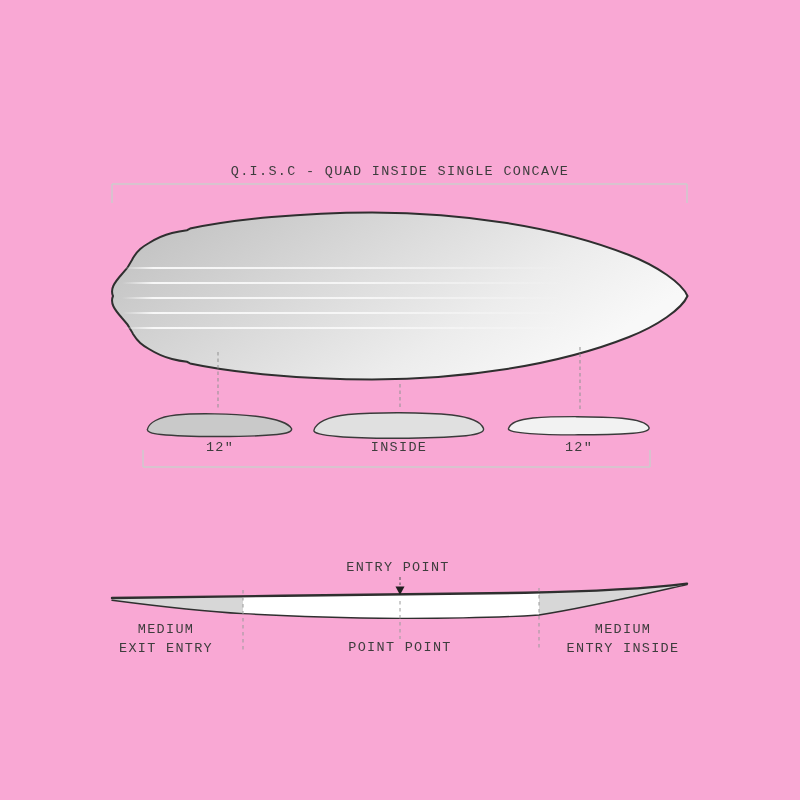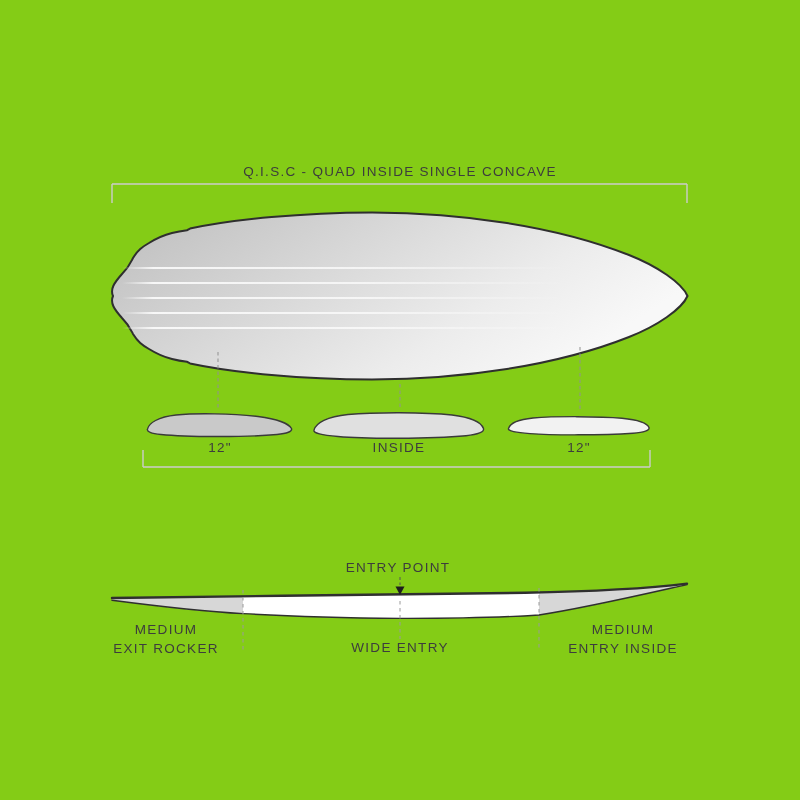--- a/index.html
+++ b/index.html
@@ -1,18 +1,18 @@
 <!DOCTYPE html>
 <html><head>
 <meta charset="utf-8">
 <style>
   html,body{margin:0;padding:0;background:#ffffff;}
   .stage{
-    position:relative;width:800px;height:800px;background:#84cc16;
-    font-family:Liberation Sans, sans-serif;overflow:hidden;
+    position:relative;width:800px;height:800px;background:#f9a8d4;
+    font-family:Liberation Mono, monospace;overflow:hidden;
   }
   .stage svg{position:absolute;left:0;top:0;}
   .lbl{
     position:absolute;color:#3d3d3d;font-size:13.5px;letter-spacing:1.3px;
     white-space:nowrap;transform:translateX(-50%);text-align:center;line-height:19px;
     -webkit-font-smoothing:antialiased;
   }
 </style>
 </head>
 <body>
@@ -136,24 +136,24 @@
   </svg>
 
   <div class="lbl" style="left:400px;top:162px;">Q.I.S.C - QUAD INSIDE SINGLE CONCAVE</div>
 
   <div class="lbl" style="left:220px;top:438px;">12"</div>
   <div class="lbl" style="left:399px;top:438px;">INSIDE</div>
   <div class="lbl" style="left:579px;top:438px;">12"</div>
 
 
   <div class="lbl" style="left:398px;top:558px;">ENTRY POINT</div>
-  <div class="lbl" style="left:400px;top:638px;">WIDE ENTRY</div>
+  <div class="lbl" style="left:400px;top:638px;">POINT POINT</div>
 
   <div class="lbl" style="left:166px;top:620px;">
     <div>MEDIUM</div>
-    <div>EXIT ROCKER</div>
+    <div>EXIT ENTRY</div>
   </div>
   <div class="lbl" style="left:623px;top:620px;">
     <div>MEDIUM</div>
     <div>ENTRY INSIDE</div>
   </div>
 
 </div>
 
 </body></html>

